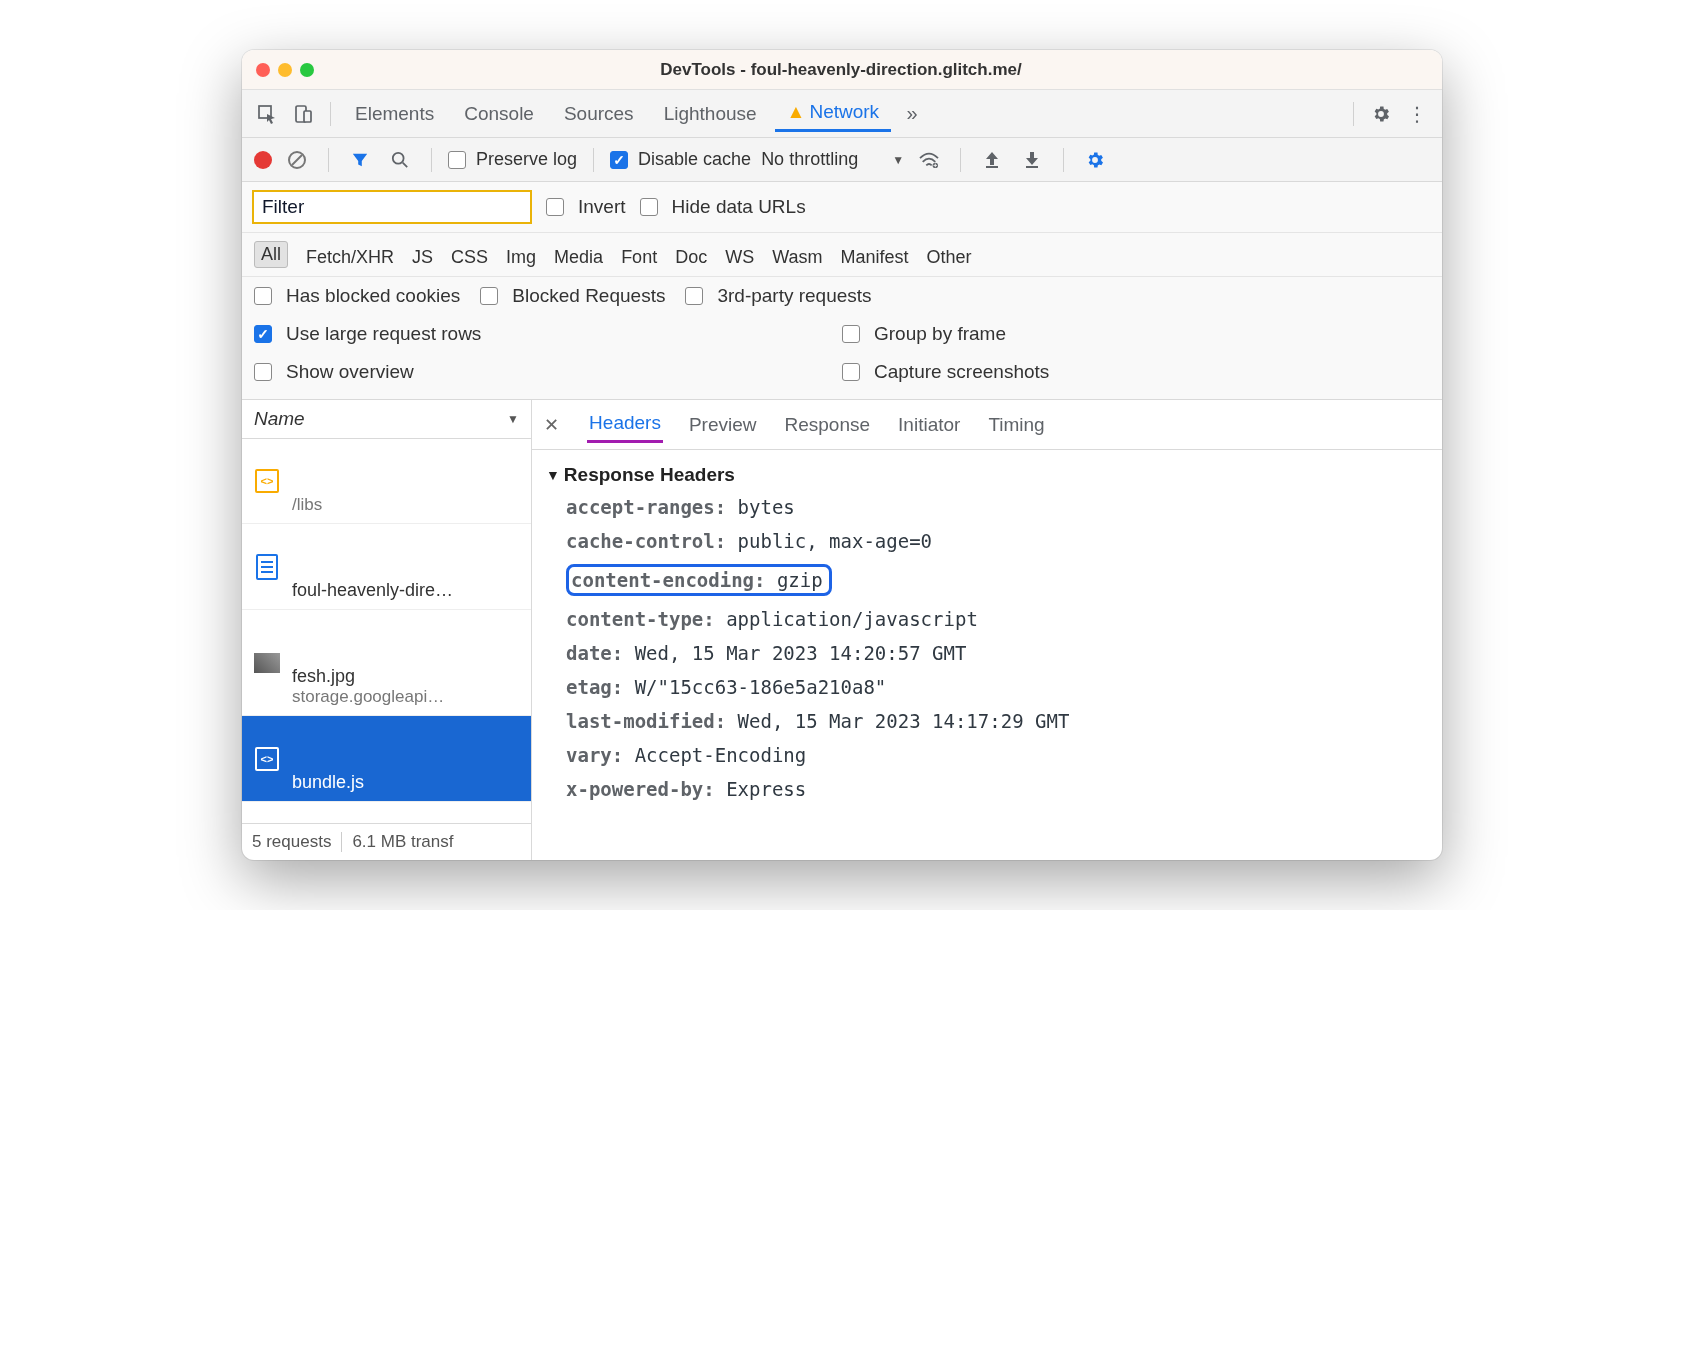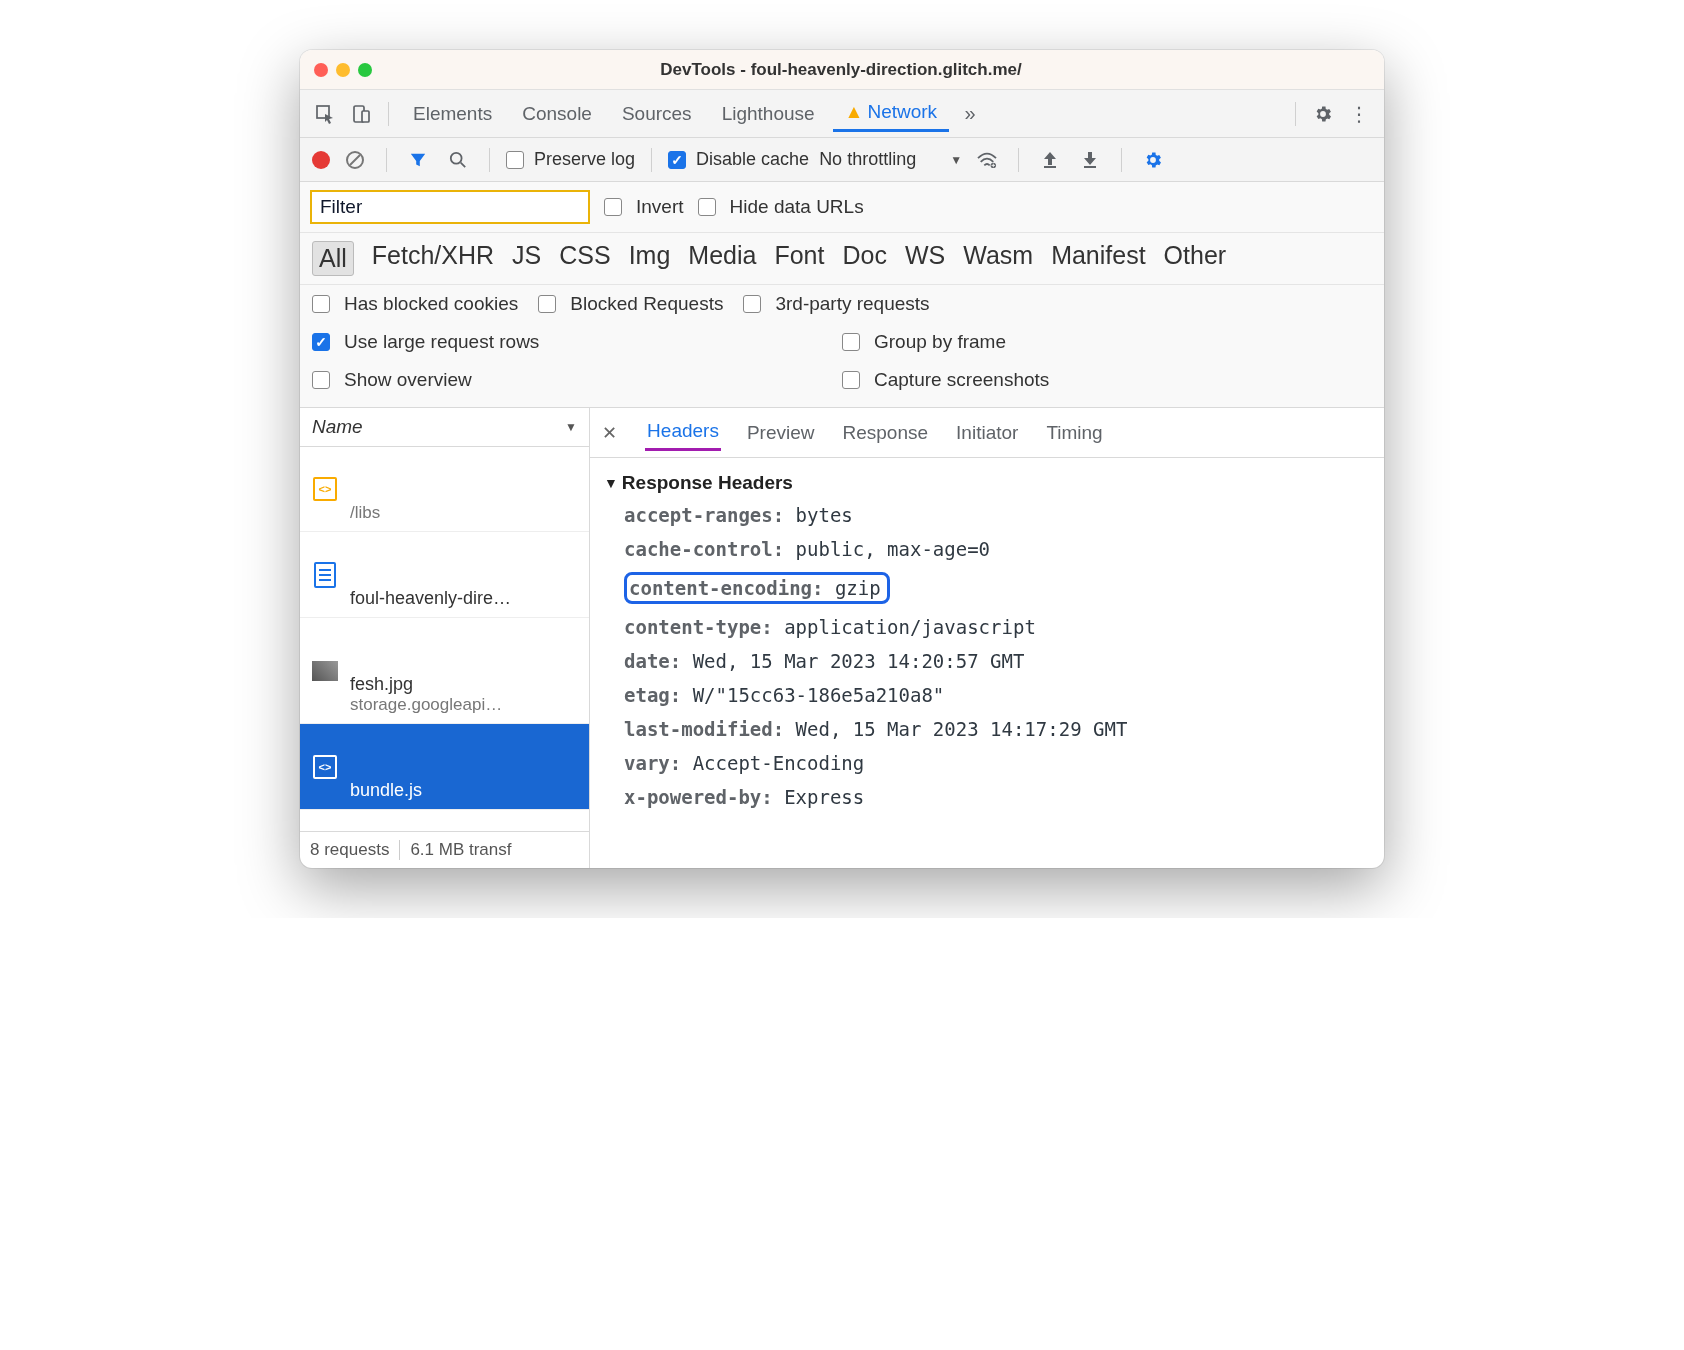--- a/index.html
+++ b/index.html
@@ -3,21 +3,21 @@
 <meta charset="utf-8">
 <style>
   * { box-sizing: border-box; margin: 0; padding: 0; }
   body {
     font-family: -apple-system, BlinkMacSystemFont, "Segoe UI", Helvetica, Arial, sans-serif;
     background: #fff;
     font-size: 20px;
     color: #333;
   }
   .window {
-    width: 1084px;
+    width: 1200px;
     margin: 50px auto;
     border-radius: 12px;
     overflow: hidden;
     box-shadow: 0 20px 60px rgba(0,0,0,0.35), 0 0 0 1px rgba(0,0,0,0.08);
     background: #fff;
   }
   
   .titlebar {
     display: flex;
     align-items: center;
@@ -80,22 +80,22 @@
   .arrow { font-size:18px; color:#5f6368;}
   .bluegear{ color:#1a73e8; font-size:20px;}
   
   .filterrow {
     display:flex; align-items:center; gap:14px; padding:8px 10px;
     border-bottom:1px solid #e5e5e5; background:#f9f9f9;
     font-size:19px;
   }
   .filterbox { background:#fff; border:2px solid #eab308; padding:4px 8px; width:280px; color:#0f172a;}
   
-  .typerow { display:flex; align-items:flex-start; gap:18px; padding:8px 12px;
-    border-bottom:1px solid #e5e5e5; background:#f9f9f9; font-size:25px; color:#333;}
+  .typerow { display:flex; align-items:flex-end; gap:18px; padding:8px 12px;
+    border-bottom:1px solid #e5e5e5; background:#f9f9f9; font-size:18px; color:#333;}
   .typechip.sel { background:#e2e2e2; border:1px solid #bbb; border-radius:3px; padding:2px 6px;}
   
   .checkrows { background:#f9f9f9; border-bottom:1px solid #d9d9d9;}
   .checkrow { display:flex; align-items:center; gap:14px; padding:8px 12px; font-size:19px; color:#333;}
   .grid2 { display:grid; grid-template-columns: 1fr 1fr; padding:0 12px 8px;}
   .grid2 .checkrow { padding:8px 0;}
   
   .mainsplit { display:flex; height: 460px;}
   .leftpane { width:290px; border-right:1px solid #d9d9d9; display:flex; flex-direction:column;}
   .colhead { display:flex; align-items:center; justify-content:space-between; padding:8px 12px; border-bottom:1px solid #d9d9d9; font-size:19px; color:#333;font-style:italic;}
@@ -341,21 +341,21 @@
           <div class="thumb">
               <div class="imgthumb2"></div>
             </div>
           <div class="txt">
               <div class="name">brrto.jpg</div>
               <div class="sub">storage.googleapi…</div>
             </div>
         </div>
       </div>
       <div class="status">
-        <span>8 requests</span>
+        <span>5 requests</span>
         <span>6.1 MB transf</span>
       </div>
     </div>
 
     <div class="rightpane">
       <div class="detailtabs">
         <span class="closex">✕</span>
         <span class="dtab active">Headers</span>
         <span class="dtab">Preview</span>
         <span class="dtab">Response</span>

